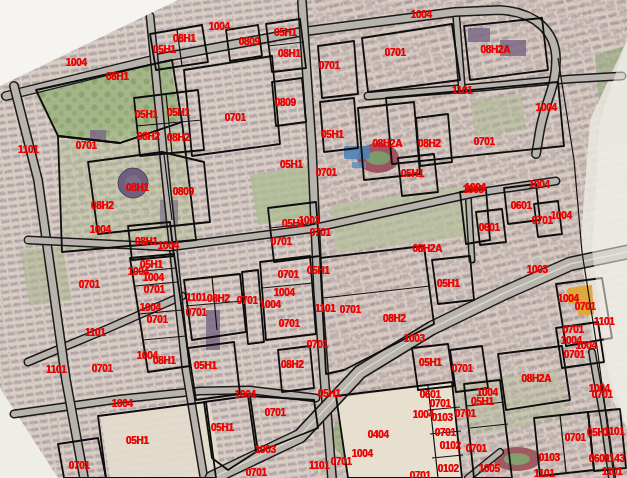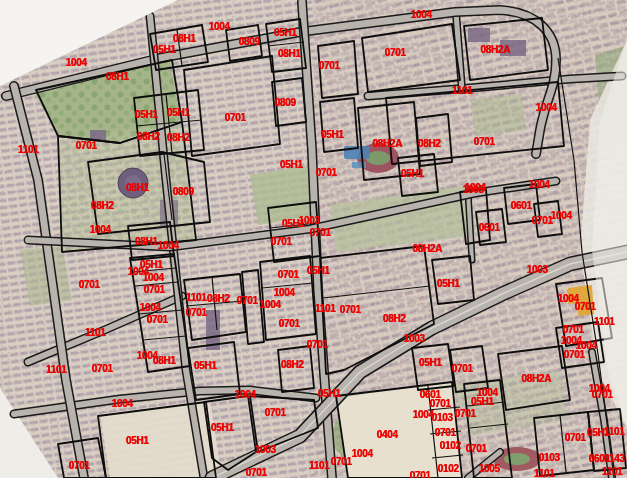--- a/index.html
+++ b/index.html
@@ -308,21 +308,21 @@
       <span class="plabel" style="left: 440px; top: 403px; color: rgb(242, 0, 0);">0701</span>
       <span class="plabel" style="left: 122px; top: 403px; color: rgb(242, 0, 0);">1004</span>
       <span class="plabel" style="left: 275px; top: 412px; color: rgb(242, 0, 0);">0701</span>
       <span class="plabel" style="left: 465px; top: 413px; color: rgb(242, 0, 0);">0701</span>
       <span class="plabel" style="left: 423px; top: 414px; color: rgb(242, 0, 0);">1004</span>
       <span class="plabel" style="left: 442px; top: 417px; color: rgb(242, 0, 0);">0103</span>
       <span class="plabel" style="left: 222px; top: 427px; color: rgb(242, 0, 0);">05H1</span>
       <span class="plabel" style="left: 614px; top: 431px; color: rgb(242, 0, 0);">1101</span>
       <span class="plabel" style="left: 598px; top: 432px; color: rgb(242, 0, 0);">05H1</span>
       <span class="plabel" style="left: 445px; top: 432px; color: rgb(242, 0, 0);">0701</span>
-      <span class="plabel" style="left: 387px; top: 434px; color: rgb(242, 0, 0);">0404</span>
+      <span class="plabel" style="left: 378px; top: 434px; color: rgb(242, 0, 0);">0404</span>
       <span class="plabel" style="left: 575px; top: 437px; color: rgb(242, 0, 0);">0701</span>
       <span class="plabel" style="left: 137px; top: 440px; color: rgb(242, 0, 0);">05H1</span>
       <span class="plabel" style="left: 450px; top: 445px; color: rgb(242, 0, 0);">0102</span>
       <span class="plabel" style="left: 476px; top: 448px; color: rgb(242, 0, 0);">0701</span>
       <span class="plabel" style="left: 265px; top: 449px; color: rgb(242, 0, 0);">1003</span>
       <span class="plabel" style="left: 362px; top: 453px; color: rgb(242, 0, 0);">1004</span>
       <span class="plabel" style="left: 549px; top: 457px; color: rgb(242, 0, 0);">0103</span>
       <span class="plabel" style="left: 599px; top: 458px; color: rgb(242, 0, 0);">0601</span>
       <span class="plabel" style="left: 614px; top: 458px; color: rgb(242, 0, 0);">0143</span>
       <span class="plabel" style="left: 341px; top: 461px; color: rgb(242, 0, 0);">0701</span>

